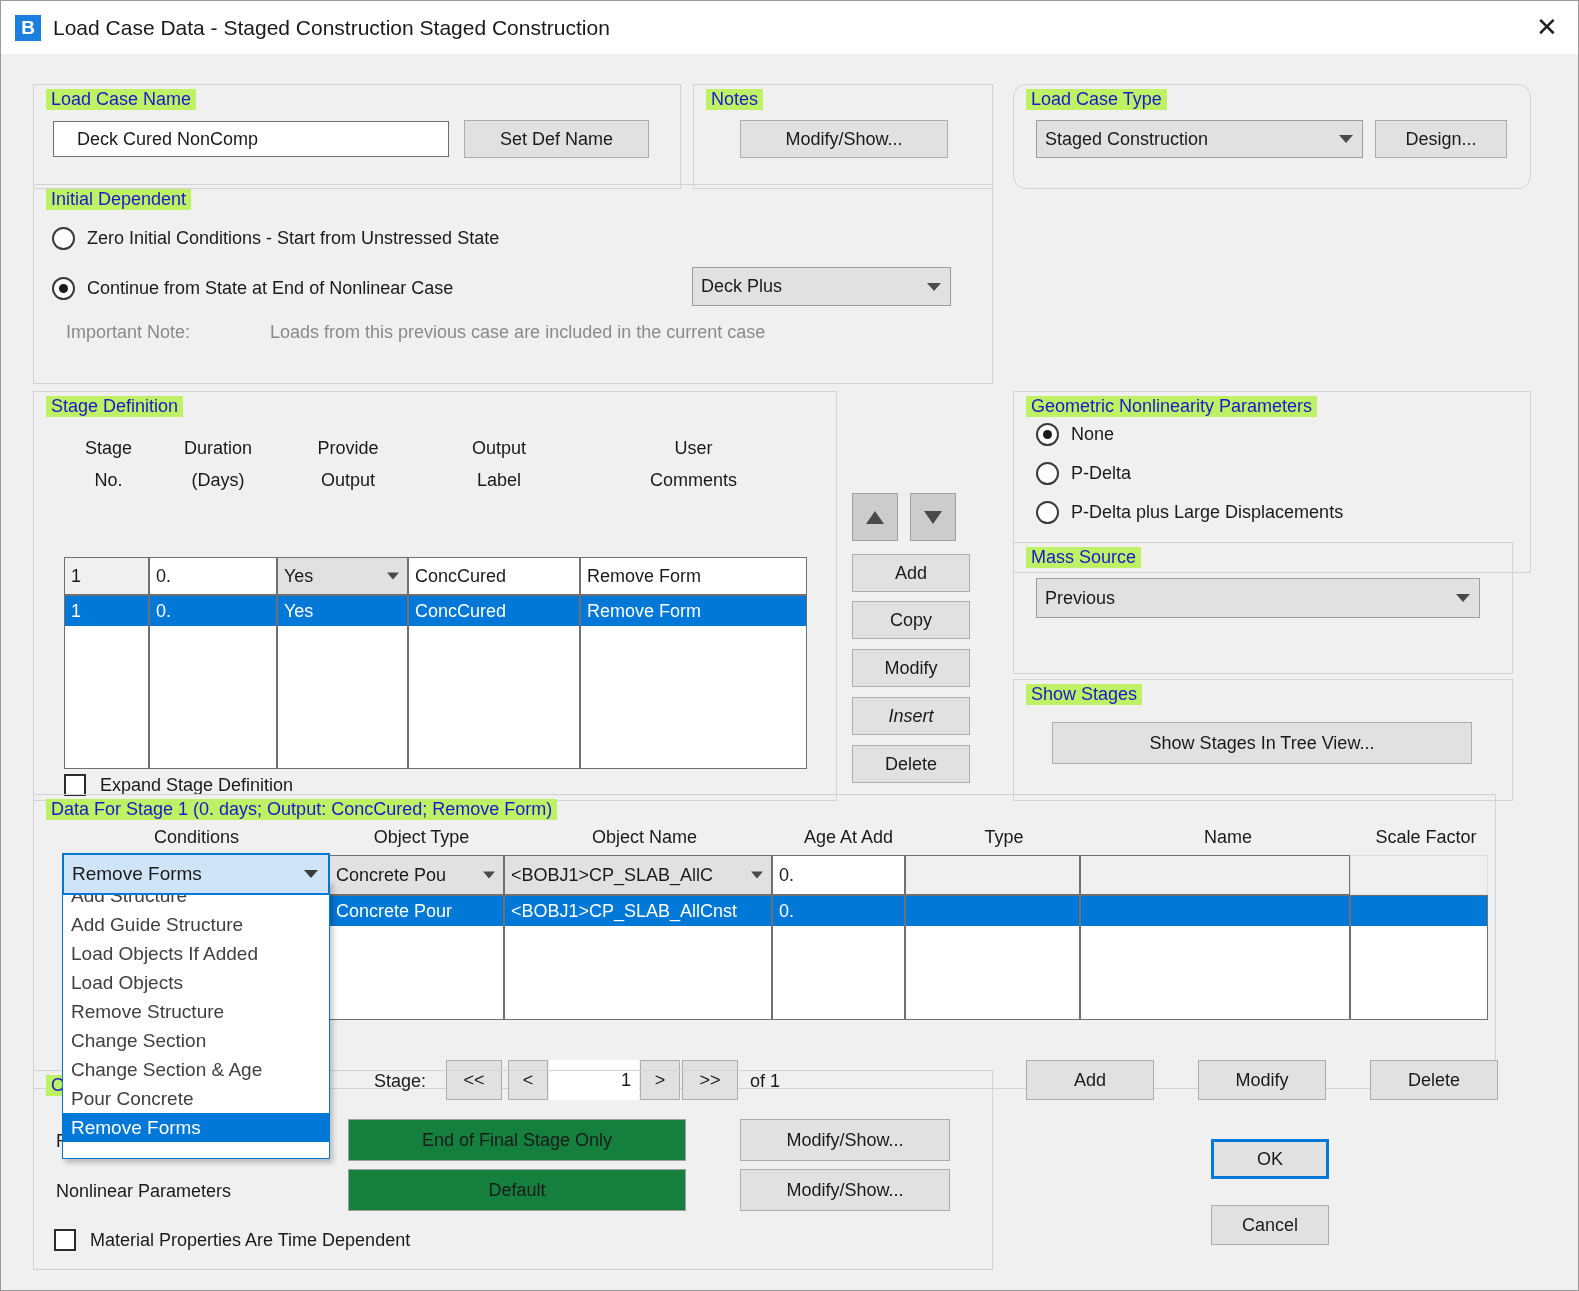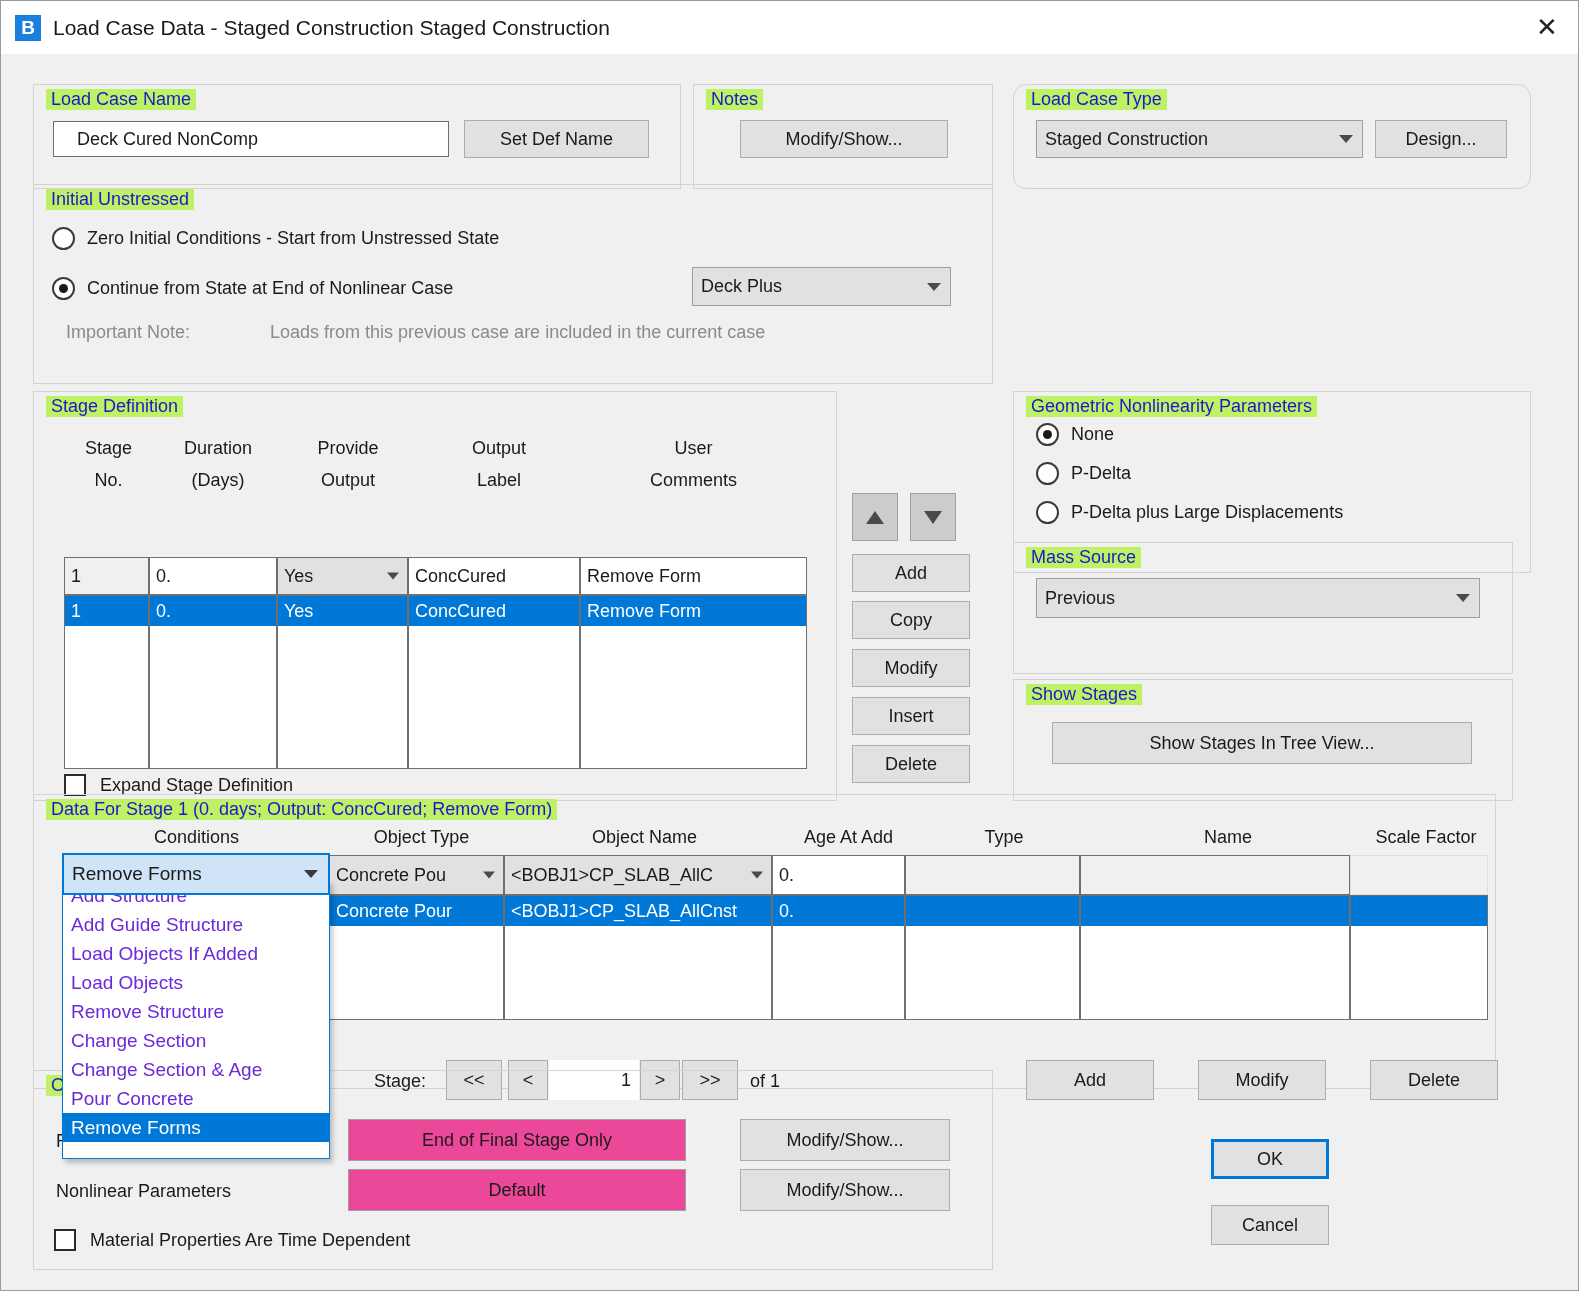--- a/index.html
+++ b/index.html
@@ -82,21 +82,21 @@
     background: #e1e1e1;
     border: 1px solid #adadad;
     font-size: 18px;
     color: #1a1a1a;
     display: flex; align-items: center; justify-content: center;
     font-family: "Liberation Sans", sans-serif;
     cursor: default;
     white-space: nowrap;
   }
   .btn.flat {
-    background: #ec4899;
+    background: #15803d;
     border: 1px solid #9e9e9e;
   }
   .btn.default-focus {
     border: 3px solid #0078d7;
     background: #e1e1e1;
   }
   
   .tinput {
     position: absolute;
     background: #ffffff;
@@ -198,21 +198,21 @@
   .dropdown {
     position: absolute;
     background: #ffffff;
     border: 1px solid #0078d7;
     z-index: 50;
     box-shadow: 3px 4px 5px rgba(0,0,0,0.22);
   }
   .dditem {
     height: 29px;
     font-size: 19px;
-    color: #6d28d9;
+    color: #404040;
     display: flex; align-items: center;
     padding-left: 8px;
     white-space: nowrap;
   }
   .dditem.sel { background: #0078d7; color: #ffffff; }
 
   .dd-head {
     position: absolute;
     background: #cfe4f7;
     border: 2px solid #0078d7;
@@ -257,21 +257,21 @@
     <div class="group" style="left:1012px; top:30px; width:518px; height:105px;border-radius:13px;">
       <div class="legend">Load Case Type</div>
       <div class="combo" style="left:22px; top:35px; width:327px; height:38px;">
         <span>Staged Construction</span>
         <span class="caret"></span>
       </div>
       <div class="btn" style="left:361px; top:35px; width:132px; height:38px;">Design...</div>
     </div>
 
     <div class="group" style="left:32px; top:130px; width:960px; height:200px;">
-      <div class="legend">Initial Unstressed</div>
+      <div class="legend">Initial Dependent</div>
 
       <div class="radio-row" style="left:18px; top:42px;">
         <span class="radio"></span>
         <span class="rlabel">Zero Initial Conditions - Start from Unstressed State</span>
       </div>
 
       <div class="radio-row" style="left:18px; top:92px;">
         <span class="radio on"></span>
         <span class="rlabel">Continue from State at End of Nonlinear Case</span>
       </div>
@@ -340,21 +340,21 @@
       <div class="arrbtn" style="left:818px; top:101px; width:46px; height:48px;">
         <span class="arrow-up"></span>
       </div>
       <div class="arrbtn" style="left:876px; top:101px; width:46px; height:48px;">
         <span class="arrow-dn"></span>
       </div>
 
       <div class="btn" style="left:818px; top:162px; width:118px; height:38px;">Add</div>
       <div class="btn" style="left:818px; top:209px; width:118px; height:38px;">Copy</div>
       <div class="btn" style="left:818px; top:257px; width:118px; height:38px;">Modify</div>
-      <div class="btn" style="left:818px; top:305px; width:118px; height:38px;">Insert</div>
+      <div class="btn" style="left:818px; top:305px; width:118px; height:38px;font-style:italic;">Insert</div>
       <div class="btn" style="left:818px; top:353px; width:118px; height:38px;">Delete</div>
     </div>
 
     <div class="group" style="left:1012px; top:337px; width:518px; height:182px;">
       <div class="legend">Geometric Nonlinearity Parameters</div>
 
       <div class="radio-row" style="left:22px; top:31px;">
         <span class="radio on"></span>
         <span class="rlabel">None</span>
       </div>

